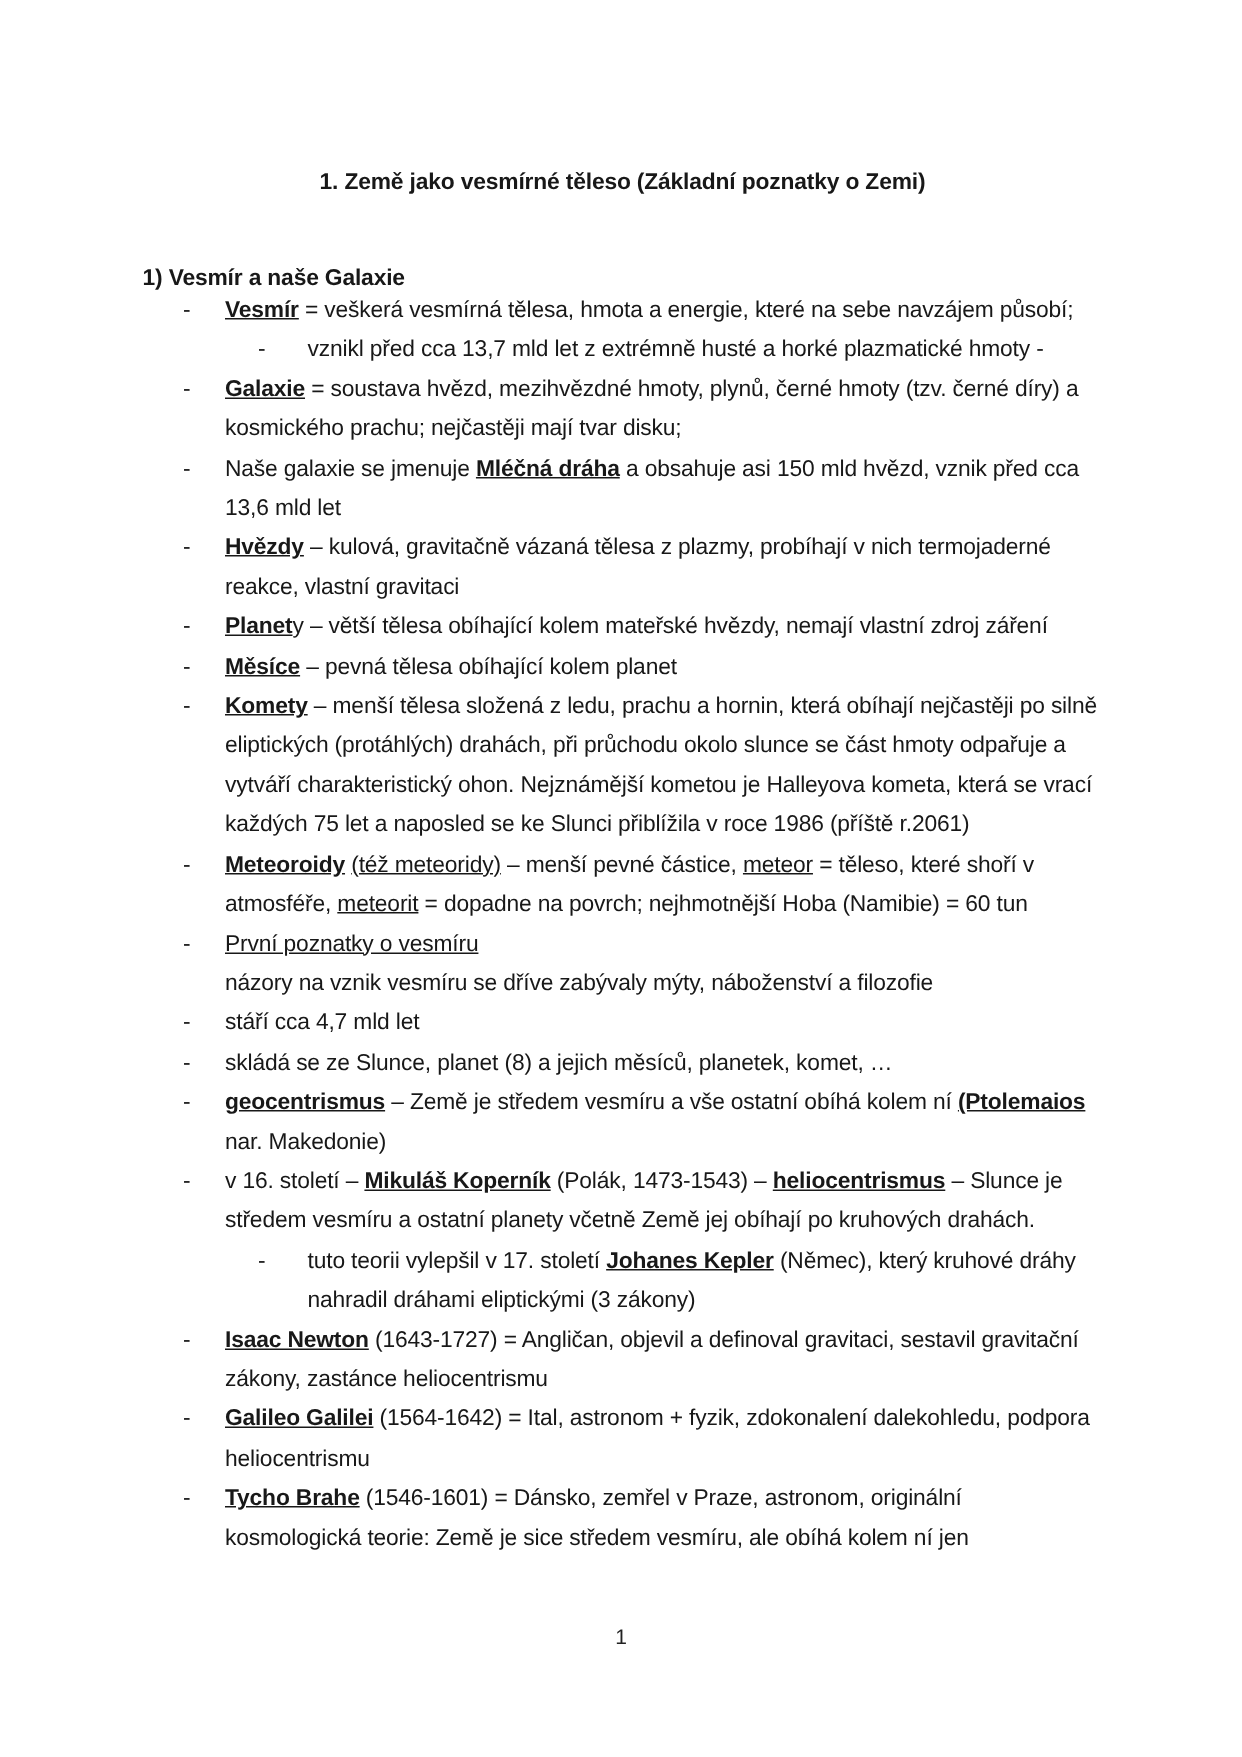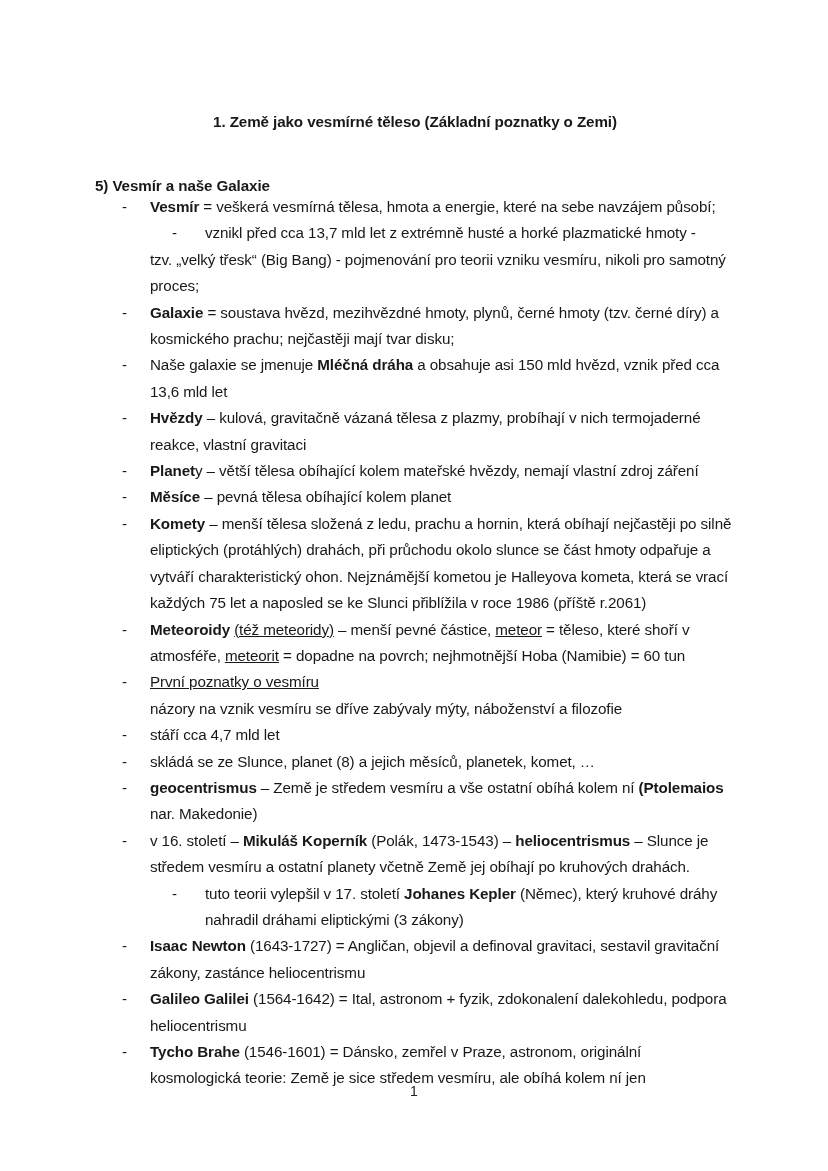--- a/index.html
+++ b/index.html
@@ -76,54 +76,53 @@
     position: absolute;
     left: 22px;
     top: 0;
   }
   
   .cont {
     font-size: 15.2px;
     line-height: 26.4px;
     letter-spacing: -0.1px;
   }
-  b, .b { font-weight: bold; }
+  b, .b { font-weight: bold; text-decoration: underline; }
   u, .u { text-decoration: underline; }
   .page-number {
     position: absolute;
     left: 0;
     right: 0;
     top: 1083px;
     text-align: center;
     font-size: 14px;
     color: #222;
   }
 </style>
 </head>
 <body>
 
 <div class="page">
   <div class="content">
 
     <h1 class="doc-title">1. Země jako vesmírné těleso (Základní poznatky o Zemi)</h1>
 
-    <h2 class="section-heading sec1-heading">5) Vesmír a naše Galaxie</h2>
+    <h2 class="section-heading sec1-heading">1) Vesmír a naše Galaxie</h2>
 
     <ul class="lvl1">
 
       <li>
         <span class="dash">-</span>
         <b>Vesmír</b><span> = veškerá vesmírná tělesa, hmota a energie, které na sebe navzájem působí;</span>
         <ul class="lvl2">
           <li>
             <span class="dash">-</span>
             <span>vznikl před cca 13,7 mld let z extrémně husté a horké plazmatické hmoty -</span>
           </li>
         </ul>
-        <div class="cont">tzv. „velký třesk“ (Big Bang) - pojmenování pro teorii vzniku vesmíru, nikoli pro samotný proces;</div>
       </li>
 
       <li>
         <span class="dash">-</span>
         <b>Galaxie</b><span> = soustava hvězd, mezihvězdné hmoty, plynů, černé hmoty (tzv. černé díry) a kosmického prachu; nejčastěji mají tvar disku;</span>
       </li>
 
       <li>
         <span class="dash">-</span>
         <span>Naše galaxie se jmenuje </span><b>Mléčná dráha</b><span> a obsahuje asi 150 mld hvězd, vznik před cca 13,6 mld let</span>

